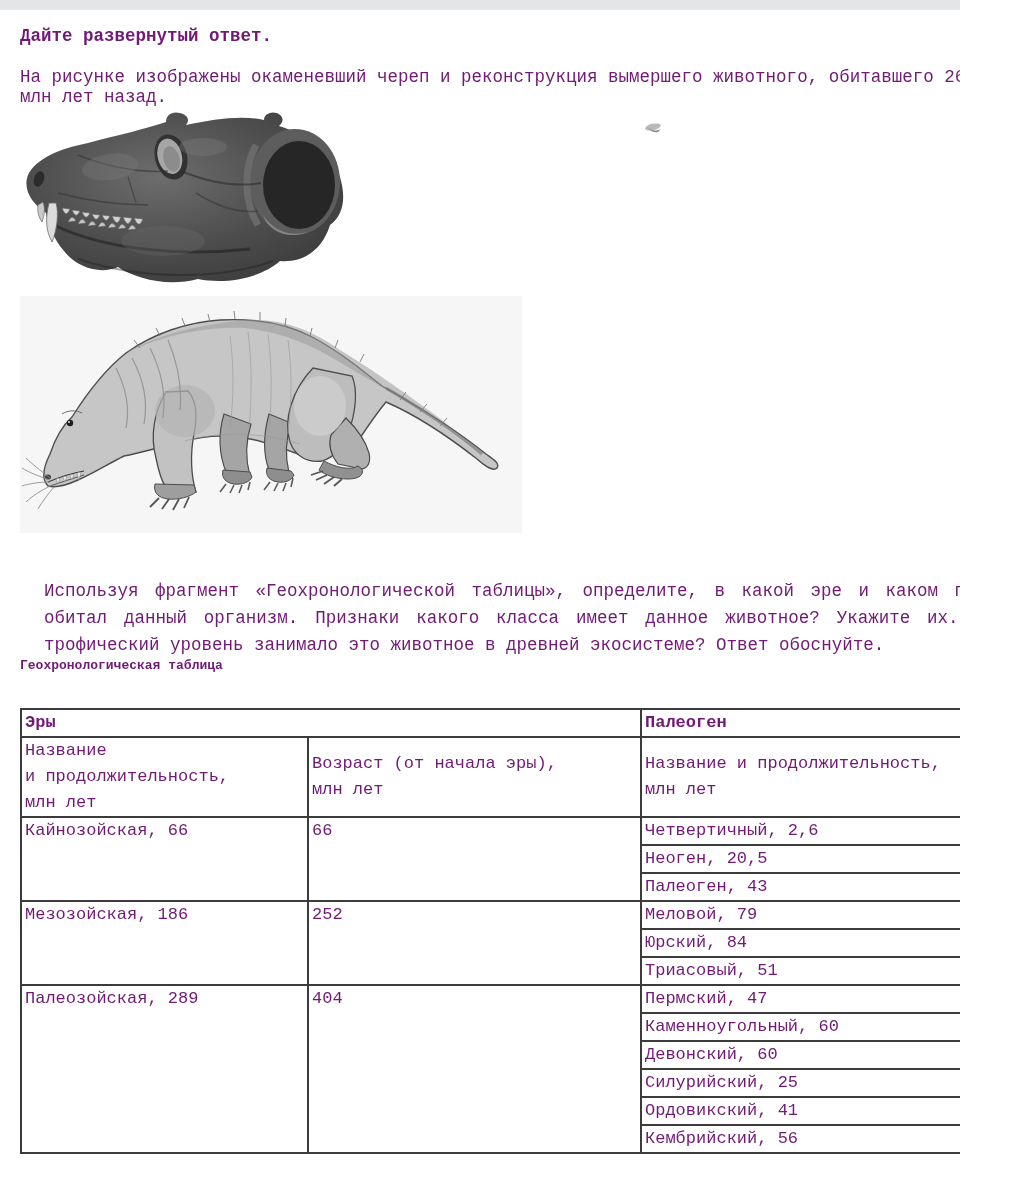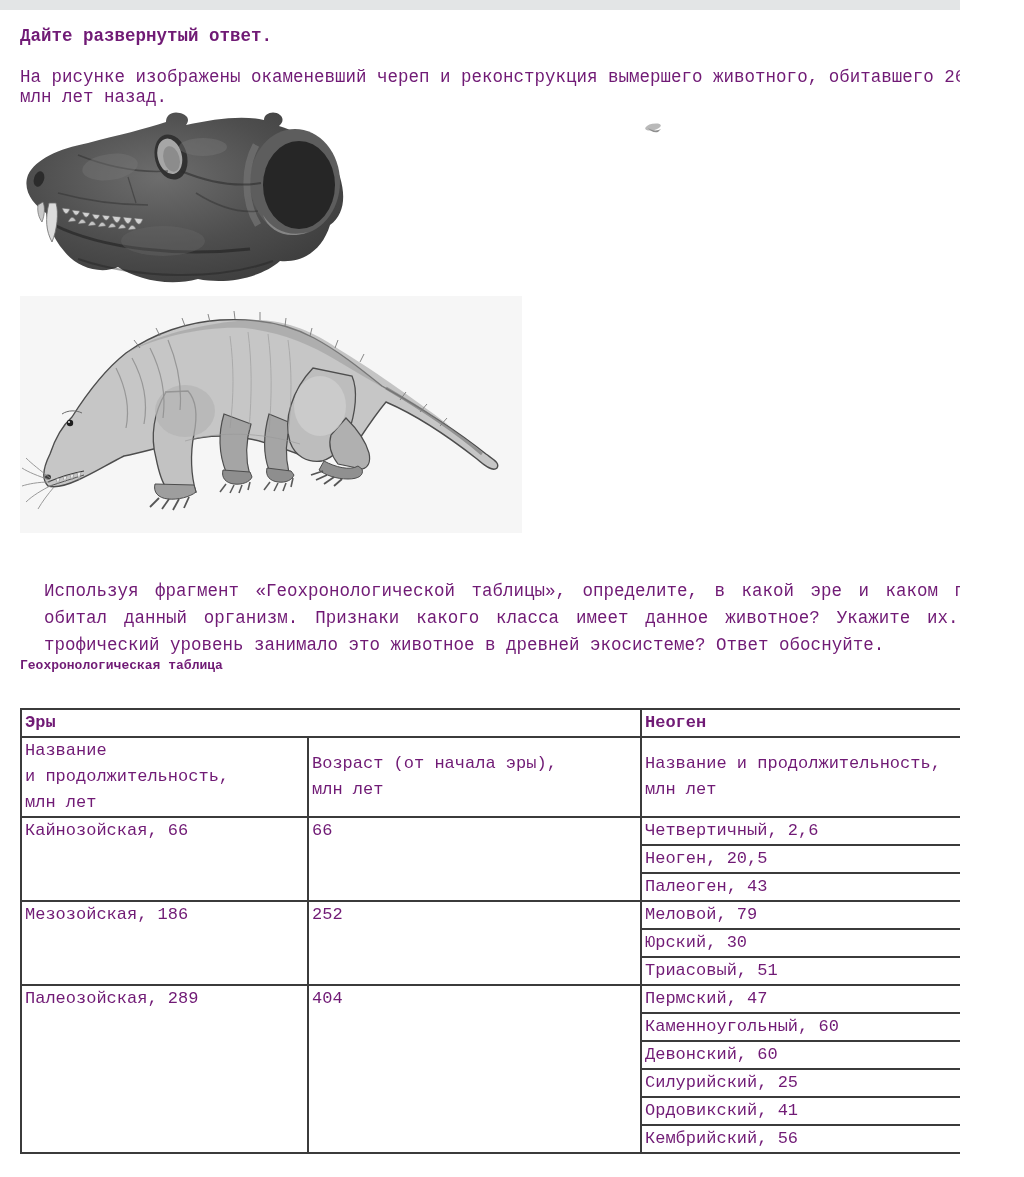--- a/index.html
+++ b/index.html
@@ -230,21 +230,21 @@
   <div class="abs geo-wrap">
     <table class="geo">
       <colgroup>
           <col style="width:287px">
           <col style="width:333px">
           <col style="width:364px">
         </colgroup>
       <tbody>
         <tr class="r-h1">
           <td colspan="2" class="hdr">Эры</td>
-          <td class="hdr">Неоген</td>
+          <td class="hdr">Палеоген</td>
         </tr>
         <tr class="r-h2">
           <td class="top-align">
             <div>Название</div>
             <div>и продолжительность,</div>
             <div>млн лет</div>
           </td>
           <td>
             <div>Возраст (от начала эры),</div>
             <div>млн лет</div>
@@ -266,21 +266,21 @@
         <tr class="r-b">
             <td>Палеоген, 43</td>
           </tr>
 
         <tr class="r-b">
           <td rowspan="3" class="top-align">Мезозойская, 186</td>
           <td rowspan="3" class="top-align">252</td>
           <td>Меловой, 79</td>
         </tr>
         <tr class="r-b">
-            <td>Юрский, 30</td>
+            <td>Юрский, 84</td>
           </tr>
         <tr class="r-b">
             <td>Триасовый, 51</td>
           </tr>
 
         <tr class="r-b">
           <td rowspan="6" class="top-align">Палеозойская, 289</td>
           <td rowspan="6" class="top-align">404</td>
           <td>Пермский, 47</td>
         </tr>

